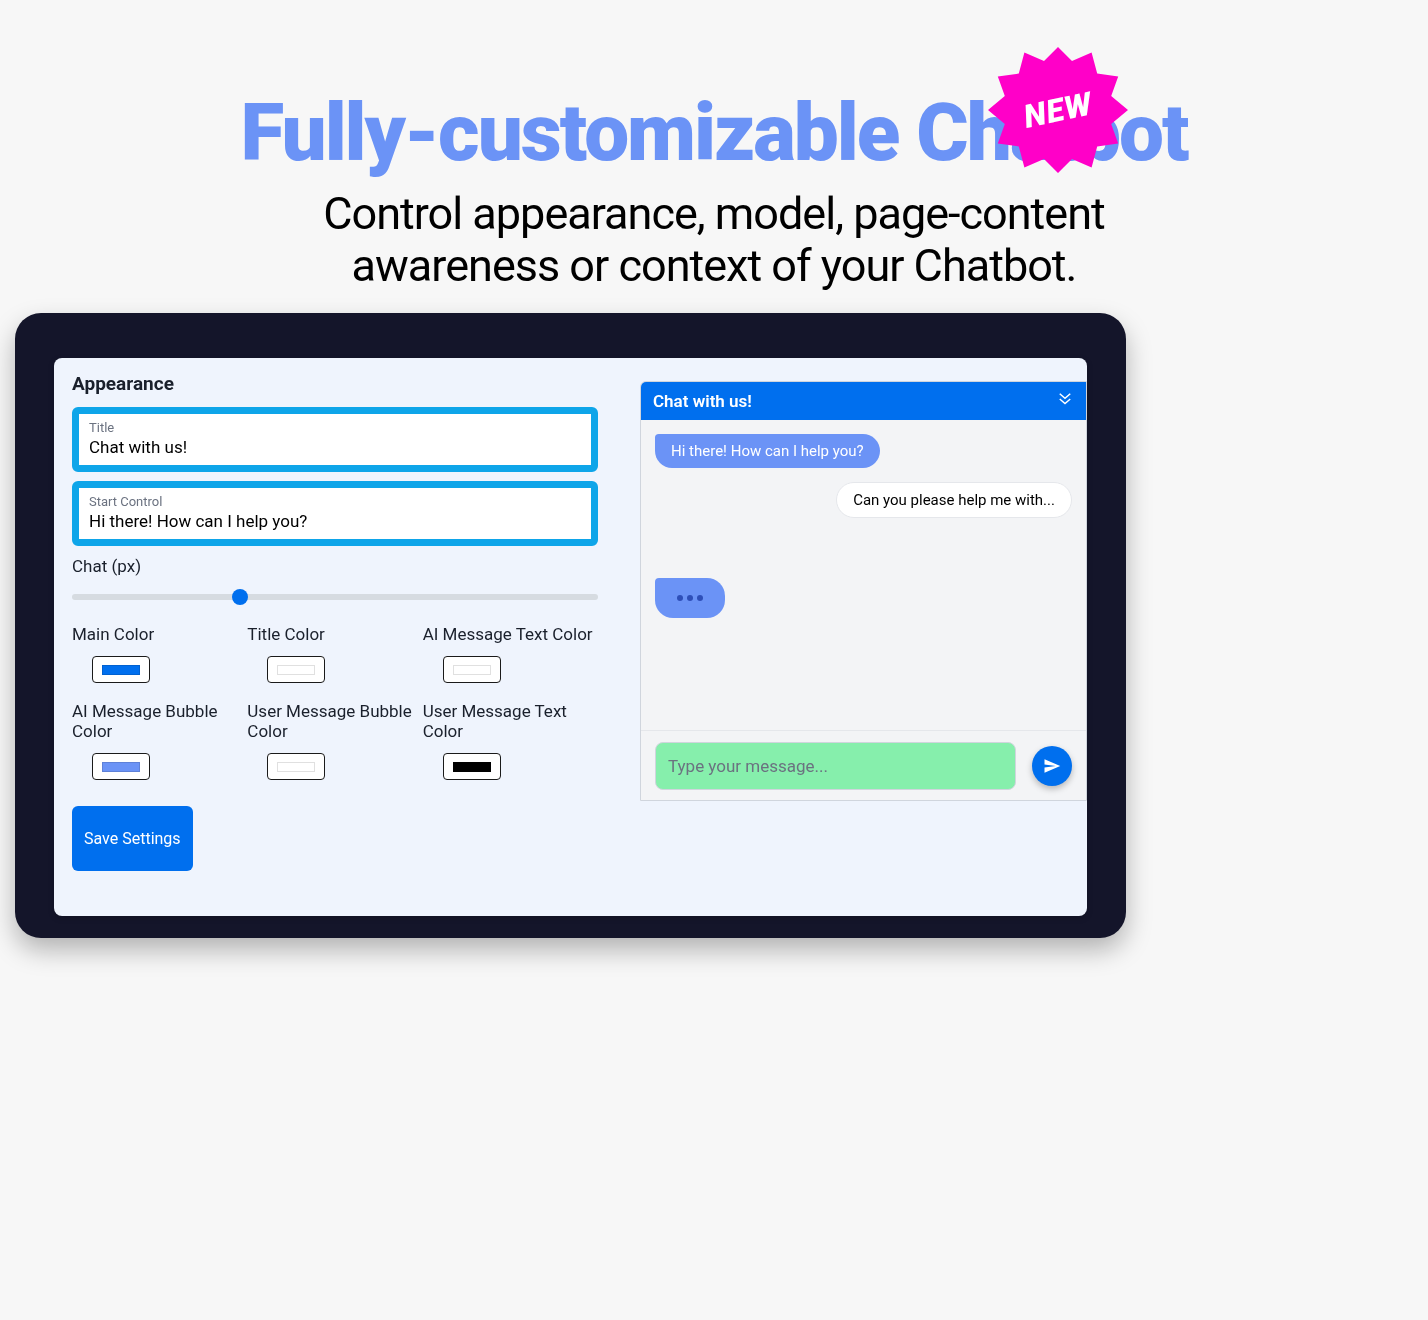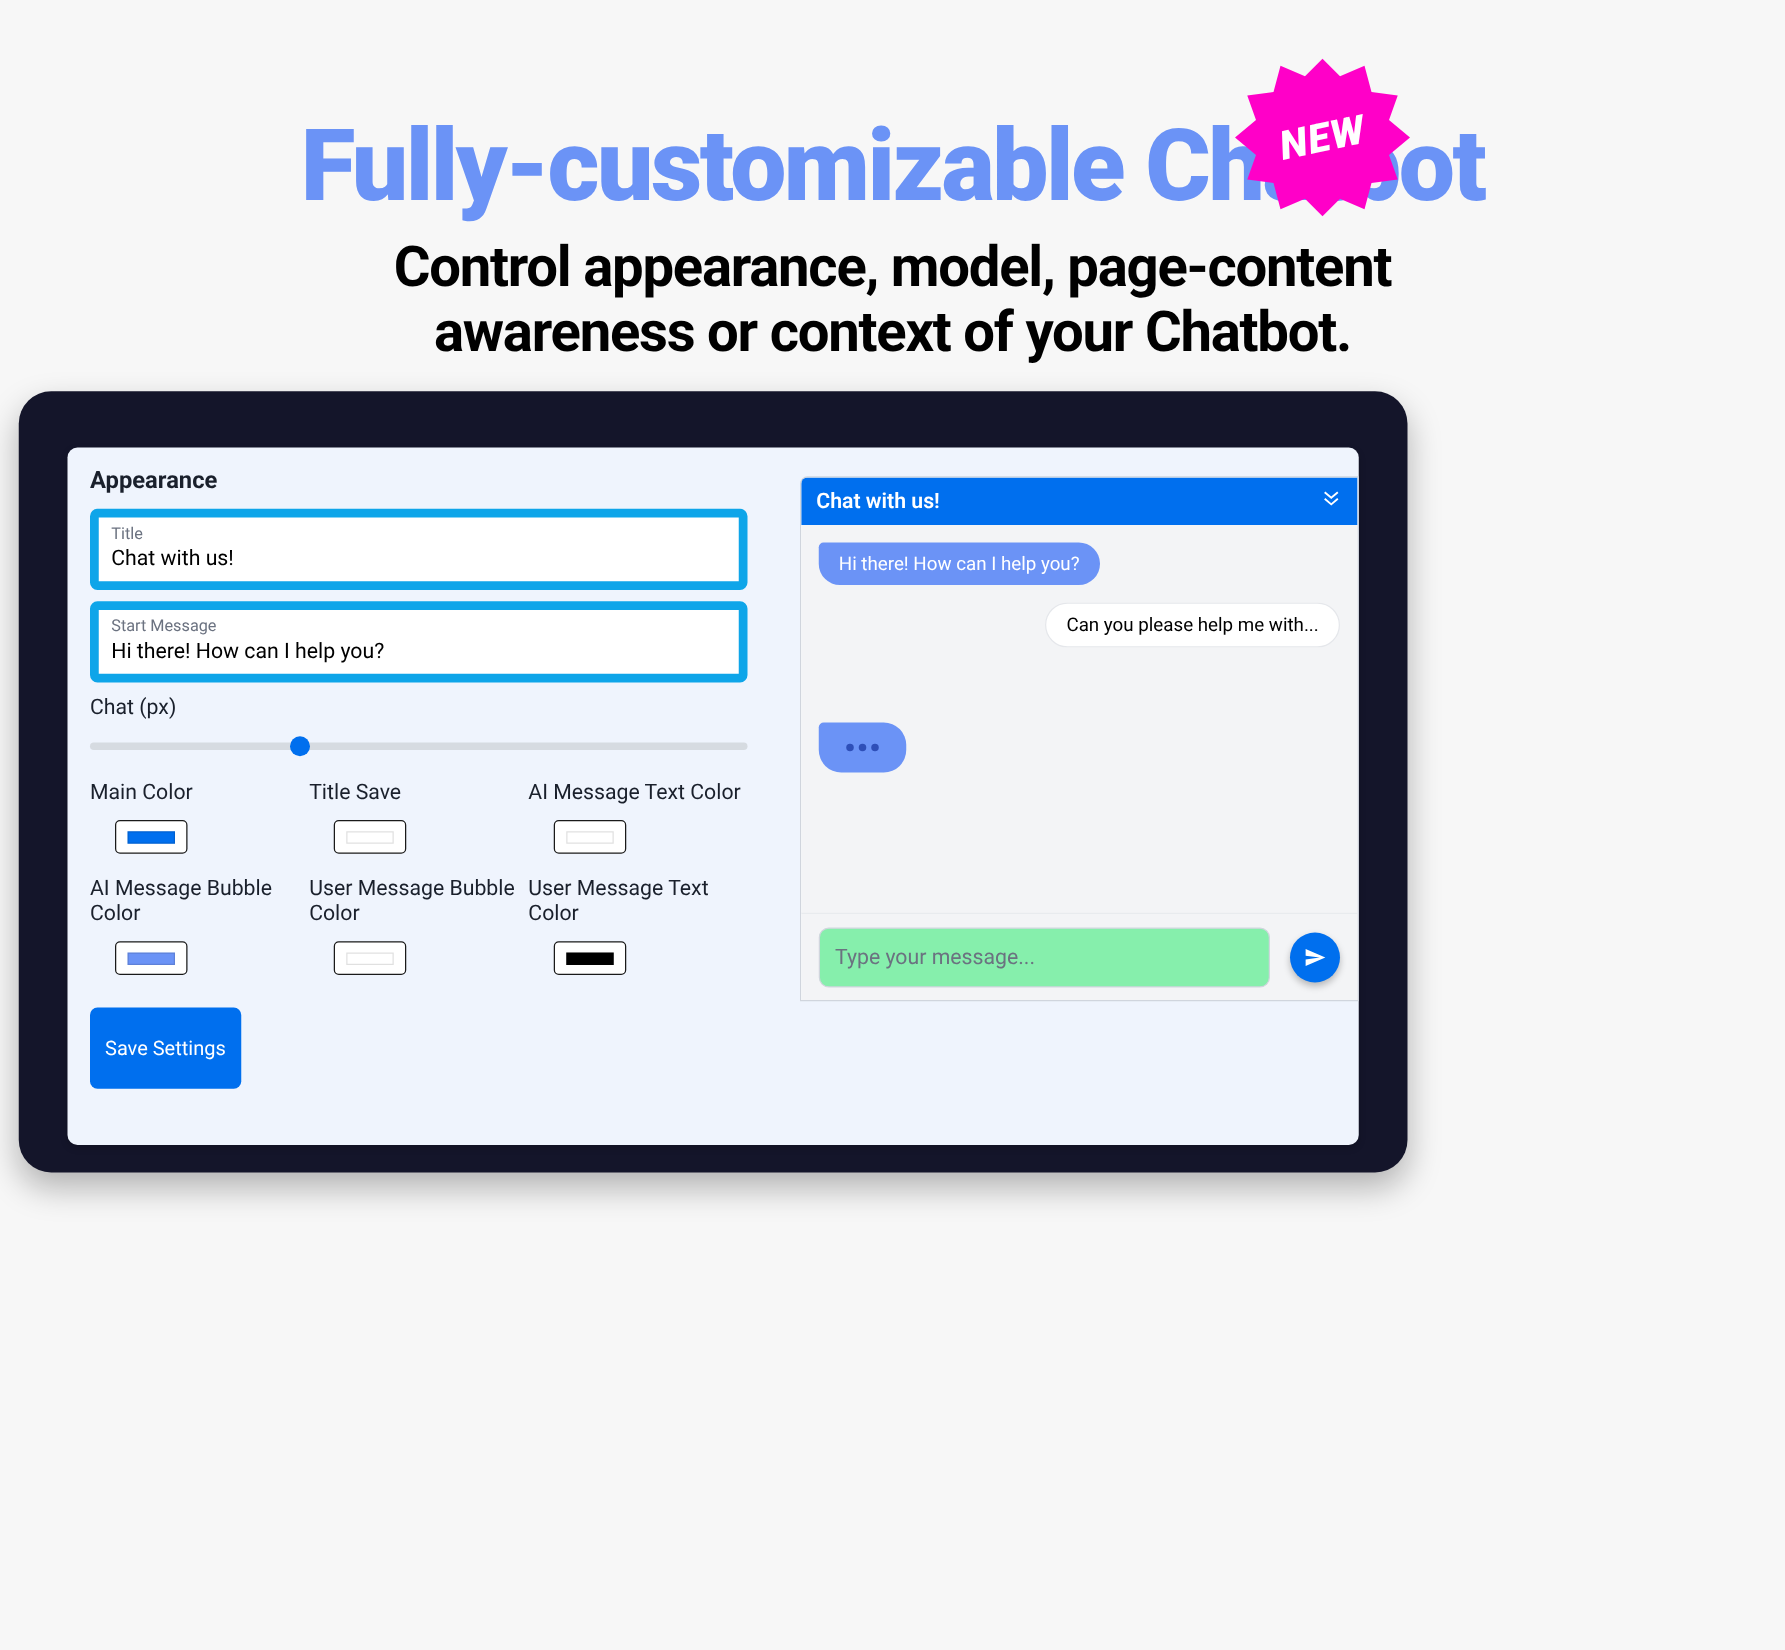--- a/index.html
+++ b/index.html
@@ -1,19 +1,19 @@
 <!DOCTYPE html>
 <html><head>
   <meta charset="utf-8">
   <style>
   * { box-sizing: border-box; margin: 0; padding: 0; font-family: -apple-system, BlinkMacSystemFont, "Segoe UI", Roboto, Helvetica, Arial, sans-serif; }
   body { background:#f7f7f7; width:1428px; height:1320px; position:relative; }
   .hero { text-align:center; padding-top:86px; position:relative; }
   .hero h1 { font-size:80px; font-weight:900; letter-spacing:-2px; color:#6b93f6; }
-  .hero h2 { font-size:45px; font-weight:700; letter-spacing:-1px; line-height:52px; color:#000; margin:8px auto 0; max-width:940px; }
+  .hero h2 { font-size:45px; font-weight:400; letter-spacing:-1px; line-height:52px; color:#000; margin:8px auto 0; max-width:940px; }
   .new-badge { position:absolute; top:40px; left:988px; width:140px; height:140px; }
   .new-badge svg { width:100%; height:100%; }
   .new-badge .txt { position:absolute; inset:0; display:flex; align-items:center; justify-content:center; transform:rotate(-12deg); font-size:32px; font-weight:900; font-style:italic; color:#fff; letter-spacing:1px; }
 
   .window { position:absolute; top:313px; left:15px; width:1111px; height:625px; background:#14152a; border-radius:26px; box-shadow:0 12px 26px rgba(0,0,0,.28); }
   .panel { position:absolute; top:45px; left:39px; right:39px; bottom:22px; background:#eff4fd; border-radius:8px; box-shadow:0 2px 6px rgba(0,0,0,.18); display:flex; }
 
   .settings { flex:0 0 562px; padding:14px 18px 18px; }
   .settings h3 { font-size:19px; font-weight:700; color:#1a202c; margin-bottom:12px; }
   .fld { background:#fff; border:7px solid #0ea5e9; border-radius:6px; padding:6px 10px 8px; margin-bottom:9px; }
@@ -62,39 +62,39 @@
   <div class="panel">
 
     <div class="settings">
       <h3>Appearance</h3>
 
       <div class="fld">
         <label>Title</label>
         <div class="val">Chat with us!</div>
       </div>
       <div class="fld">
-        <label>Start Message</label>
+        <label>Start Control</label>
         <div class="val">Hi there! How can I help you?</div>
       </div>
 
       <div class="wlbl">Chat (px)</div>
       <div class="slider-wrap">
         <div class="track"></div>
         <div class="thumb" style="left:32%"></div>
       </div>
 
       <div class="color-grid">
         <div class="citem">
           <div class="lbl">Main Color</div>
           <div class="swatch-btn">
               <span style="background:#006fee"></span>
             </div>
         </div>
         <div class="citem">
-          <div class="lbl">Title Save</div>
+          <div class="lbl">Title Color</div>
           <div class="swatch-btn">
               <span style="background:#ffffff"></span>
             </div>
         </div>
         <div class="citem">
           <div class="lbl">AI Message Text Color</div>
           <div class="swatch-btn">
               <span style="background:#ffffff"></span>
             </div>
         </div>

